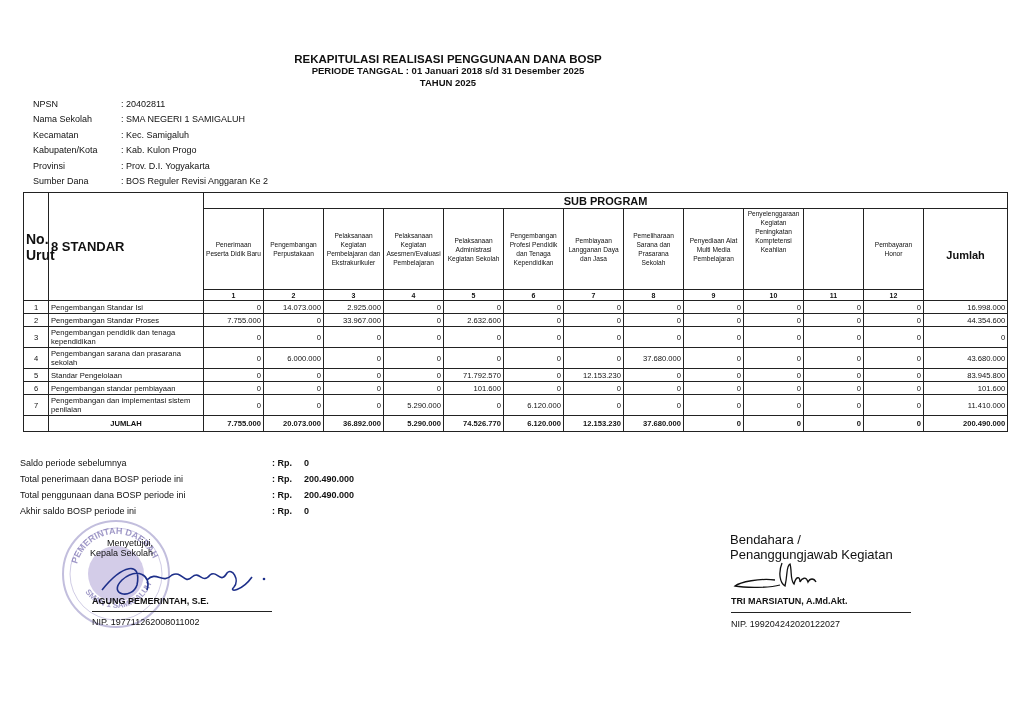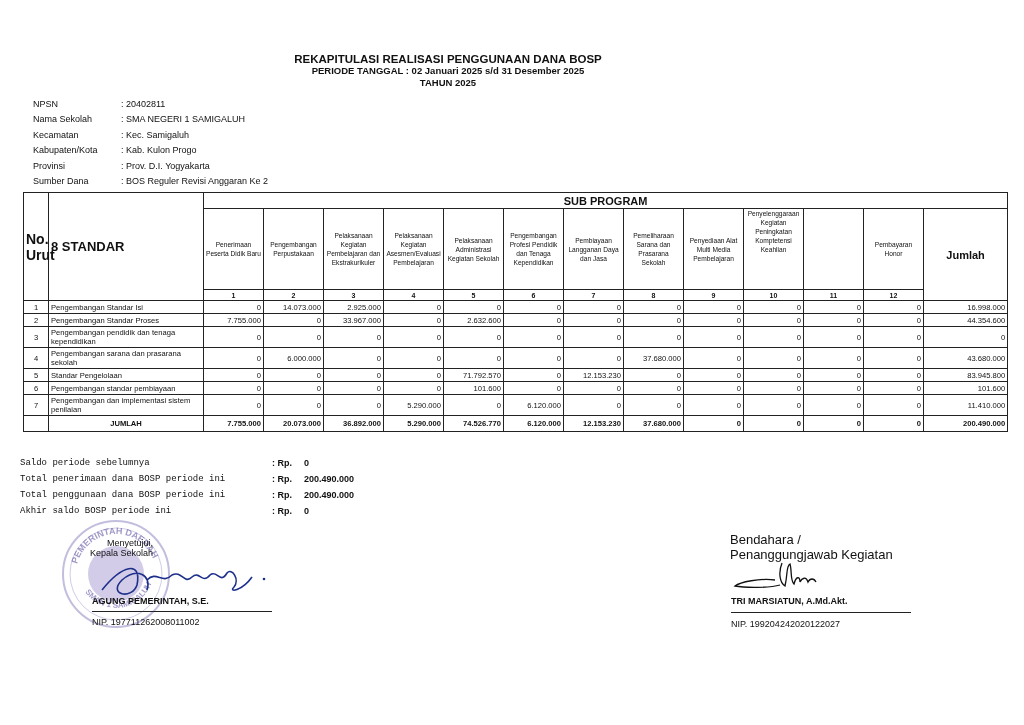--- a/index.html
+++ b/index.html
@@ -33,21 +33,21 @@
   td.no { text-align:center; }
   td.name { text-align:left; line-height:9px; }
   td.val { text-align:right; }
   tr.single td { height:12px; }
   tr.double td { height:20px; }
   tr.total td { height:15px; font-weight:bold; }
   td.total-label { text-align:center; font-weight:bold; }
 
   .summary { position:absolute; left:20px; top:455px; font-size:9px; }
   .sum-row { height:16px; display:flex; align-items:center; }
-  .sum-label { width:252px;font-family:Liberation Mono, monospace; }
+  .sum-label { width:252px; }
   .sum-colon { width:32px; font-weight:bold; }
   .sum-value { font-weight:bold; }
 
   .stamp {
     position:absolute; left:62px; top:520px; width:108px; height:108px; border-radius:50%;
     border:2px solid rgba(120,110,180,0.45); box-sizing:border-box;
   }
   .stamp-inner {
     position:absolute; left:88px; top:546px; width:56px; height:56px; border-radius:50%;
     background:rgba(130,110,190,0.35);
@@ -57,21 +57,21 @@
   .sig-right { position:absolute; left:730px; top:532px; font-size:13px; }
   .sig-line { position:absolute; height:1px; background:#222; }
   .sig-name { font-weight:bold; }
   .scribble { position:absolute; }
 </style>
 </head>
 <body>
 
 <div class="title-block">
   <div class="t1">REKAPITULASI REALISASI PENGGUNAAN DANA BOSP</div>
-  <div class="t2">PERIODE TANGGAL : 02 Januari 2025 s/d 31 Desember 2025</div>
+  <div class="t2">PERIODE TANGGAL : 01 Januari 2018 s/d 31 Desember 2025</div>
   <div class="t3">TAHUN 2025</div>
 </div>
 
 <div class="info">
   <div class="info-row">
     <span class="info-label">NPSN</span>
     <span class="info-value">: 20402811</span>
   </div>
   <div class="info-row">
     <span class="info-label">Nama Sekolah</span>

